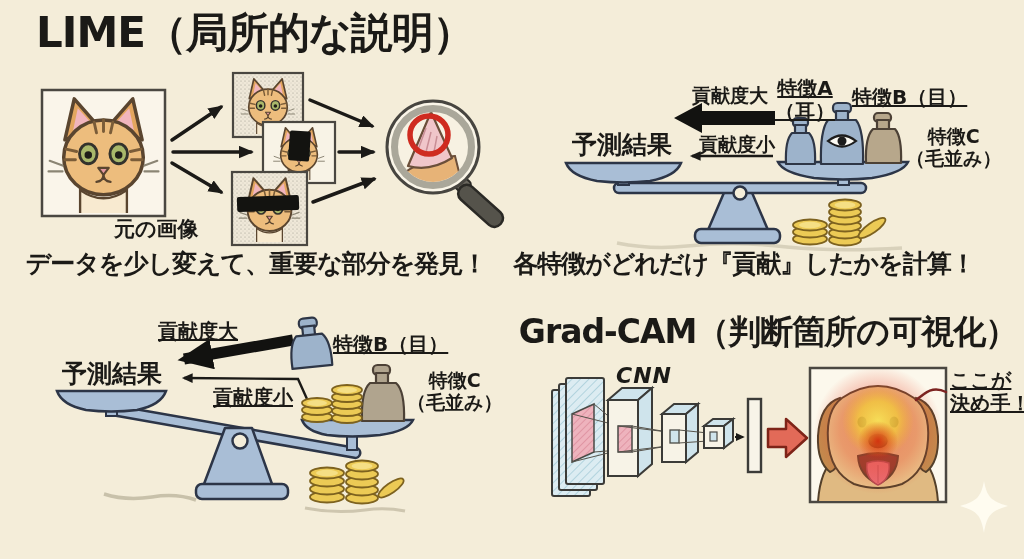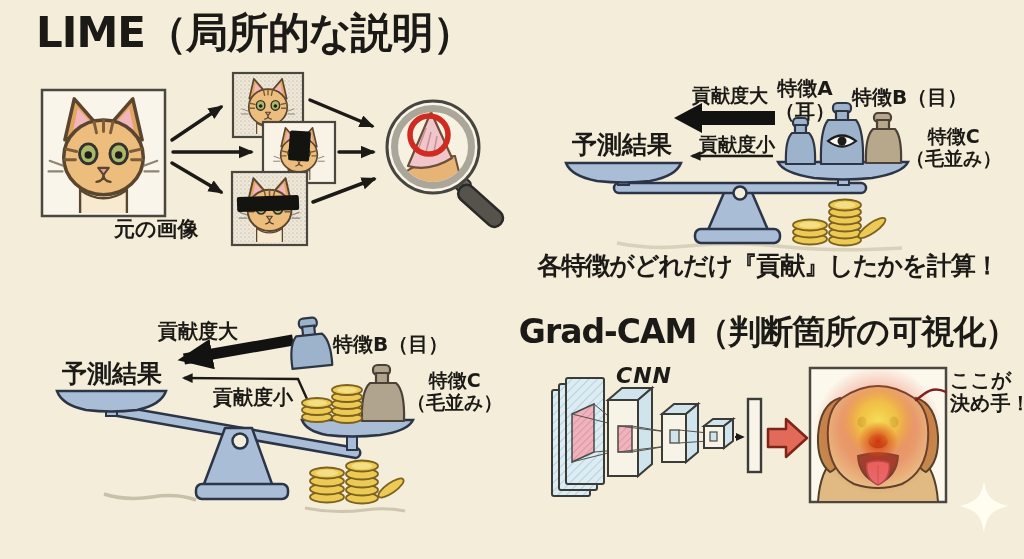--- a/index.html
+++ b/index.html
@@ -9,21 +9,21 @@
     font-family:"DejaVu Sans","Liberation Sans",sans-serif;
     color:#1b1a17;
   }
   #art{position:absolute;left:0;top:0;z-index:1;}
   .label{position:absolute;z-index:3;font-weight:800;white-space:nowrap;color:#1b1a17;line-height:1.1;}
   .title-xl{font-size:42px;letter-spacing:-1px;}
   .title-lg{font-size:33px;letter-spacing:-1px;}
   .caption{font-size:25px;width:512px;text-align:center;letter-spacing:-1px;}
   .lab25{font-size:25px;}
   .lab21{font-size:21px;text-align:right;}
-  .lab20{font-size:20px;}
+  .lab20{font-size:20px;text-decoration:underline;}
   .lab19{font-size:19px;}
   .two-line{line-height:1.15;text-align:center;}
   #sparkle{position:absolute;z-index:4;}
 </style>
 </head>
 <body>
 
 <div id="stage">
 
 <svg id="art" width="1024" height="559" viewBox="0 0 1024 559">
@@ -325,34 +325,35 @@
           <circle cx="878" cy="441" r="20" fill="url(#gHot)"></circle>
         </g>
       </g>
     </g>
     <path d="M946,392 Q934,386 924,394 Q920,397 916,400" fill="none" stroke="#7c2320" stroke-width="2.5" stroke-linecap="round"></path>
   </g>
 </svg>
 
 <div class="label title-xl" style="left:36px;top:10px;">LIME（局所的な説明）</div>
 <div class="label lab21" style="left:114px;top:218px;">元の画像</div>
+<div class="label caption" style="left:0px;top:250px;">データを少し変えて、重要な部分を発見！</div>
 
 <div class="label lab25" style="left:572px;top:131px;">予測結果</div>
 <div class="label lab19" style="left:692px;top:85px;">貢献度大</div>
 <div class="label lab19" style="left:699px;top:134px;">貢献度小</div>
 <div class="label lab20 two-line" style="left:775px;top:77px;">
   <div>特徴A</div>
   <div>（耳）</div>
 </div>
 <div class="label lab20" style="left:852px;top:86px;">特徴B（目）</div>
 <div class="label lab19 two-line" style="left:906px;top:126px;">
   <div>特徴C</div>
   <div>（毛並み）</div>
 </div>
-<div class="label caption" style="left:512px;top:252px;">各特徴がどれだけ『貢献』したかを計算！</div>
+<div class="label caption" style="left:488px;top:252px;font-family:Liberation Mono, monospace;">各特徴がどれだけ『貢献』したかを計算！</div>
 
 <div class="label lab20" style="left:158px;top:320px;">貢献度大</div>
 <div class="label lab25" style="left:62px;top:360px;">予測結果</div>
 <div class="label lab20" style="left:213px;top:386px;">貢献度小</div>
 <div class="label lab20" style="left:333px;top:333px;">特徴B（目）</div>
 <div class="label lab19 two-line" style="left:407px;top:370px;">
   <div>特徴C</div>
   <div>（毛並み）</div>
 </div>
 

